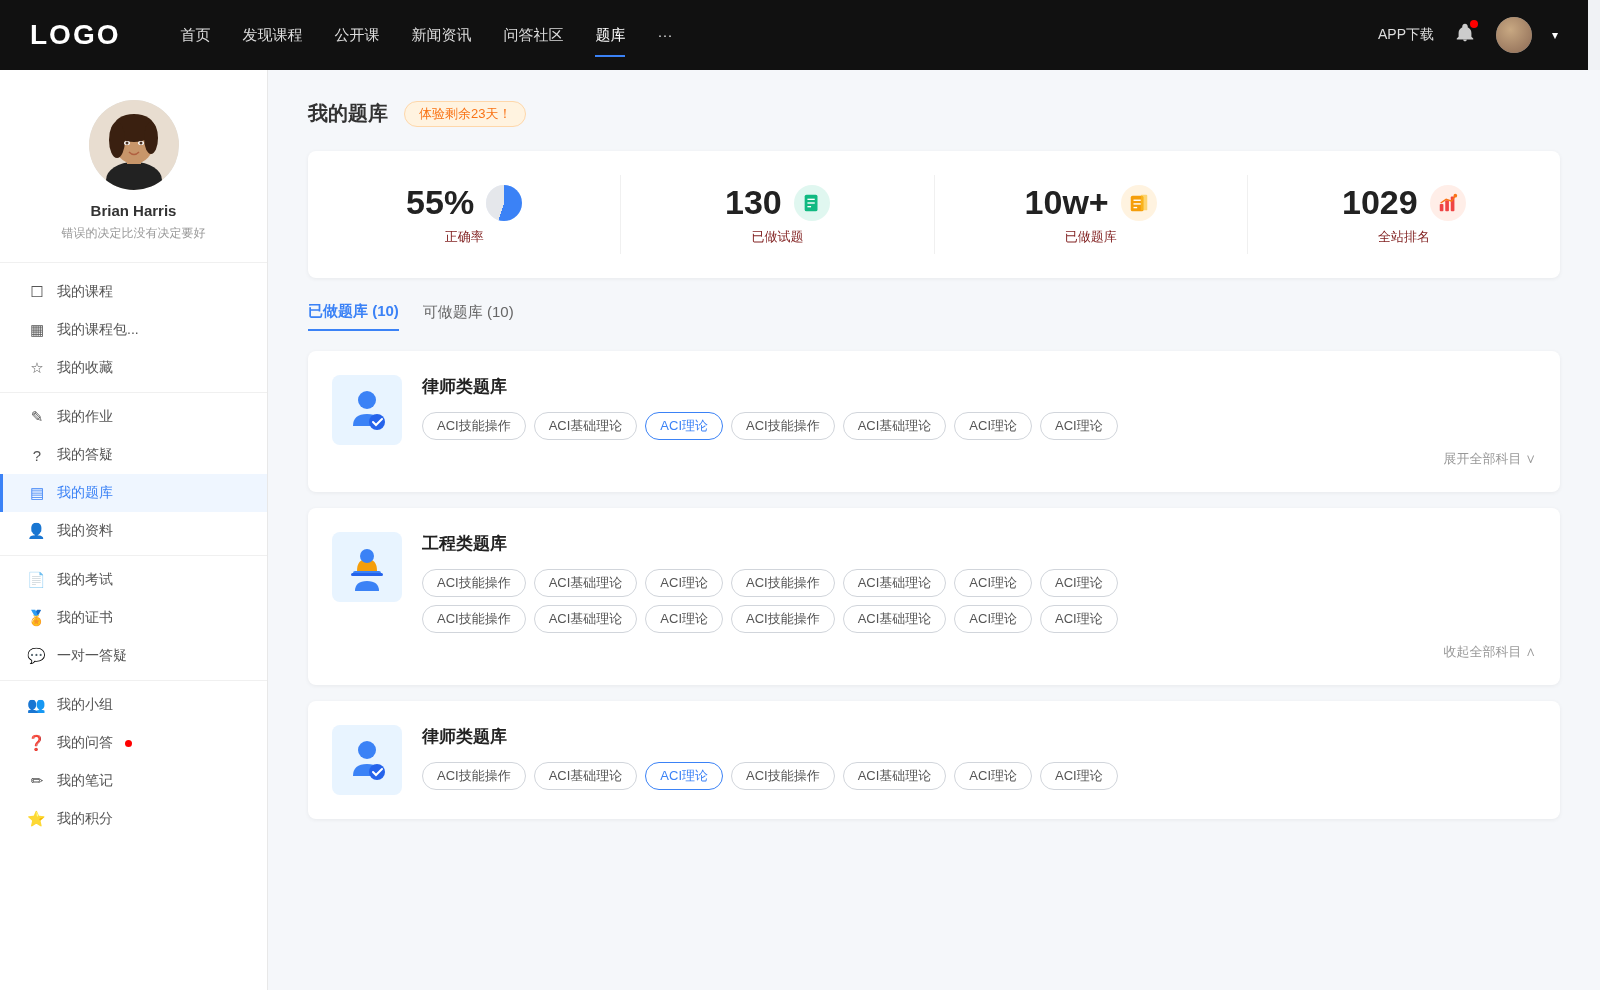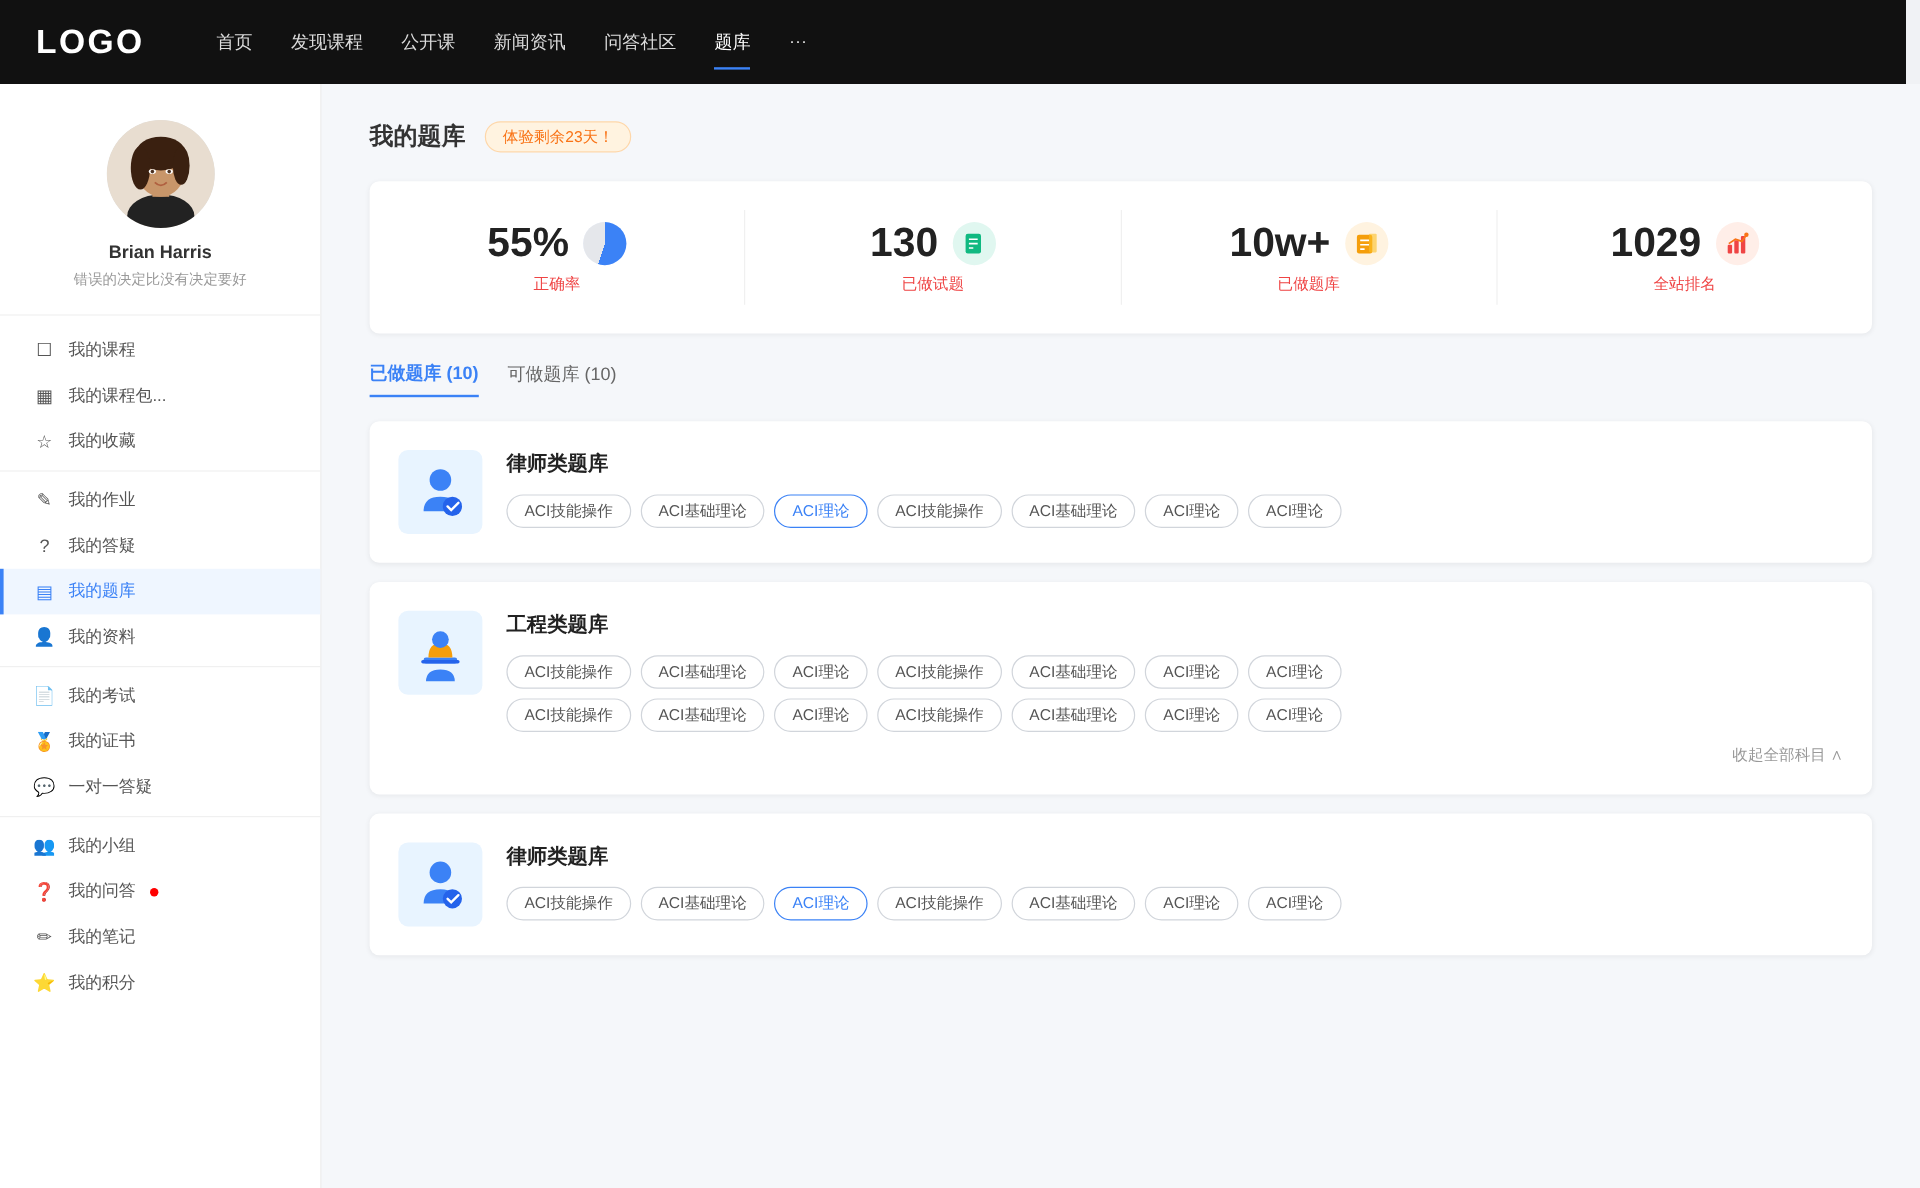--- a/index.html
+++ b/index.html
@@ -204,21 +204,21 @@
       border-radius: 50%;
       display: flex; align-items: center; justify-content: center;
       font-size: 18px;
     }
     .stat-icon-blue { background: #e8f0fe; }
     .stat-icon-teal { background: #e0f7f0; }
     .stat-icon-amber { background: #fff3e0; }
     .stat-icon-red { background: #ffeee8; }
     .stat-label {
       font-size: 13px;
-      color: #ef4444;
+      color: #7f1d1d;
       text-align: center;
     }
 
     
     .tabs {
       display: flex;
       gap: 24px;
       margin-bottom: 20px;
       align-items: center;
     }
@@ -303,20 +303,34 @@
   <div class="navbar-logo">LOGO</div>
   <ul class="navbar-links">
     <li><a>首页</a></li>
     <li><a>发现课程</a></li>
     <li><a>公开课</a></li>
     <li><a>新闻资讯</a></li>
     <li><a>问答社区</a></li>
     <li class="active"><a>题库</a></li>
     <li><a>···</a></li>
   </ul>
+  <div class="navbar-right">
+    <span class="navbar-app-download">APP下载</span>
+    <div class="navbar-bell">
+      <svg width="22" height="22" viewBox="0 0 24 24" fill="none">
+        <path d="M12 2C10.3 2 9 3.3 9 5c0 .3 0 .6.1.8C6.7 6.8 5 9.2 5 12v4l-2 2v1h18v-1l-2-2v-4c0-2.8-1.7-5.2-4.1-6.2.1-.2.1-.5.1-.8 0-1.7-1.3-3-3-3z" fill="#ccc"></path>
+        <path d="M10 19c0 1.1.9 2 2 2s2-.9 2-2h-4z" fill="#ccc"></path>
+      </svg>
+      <div class="bell-dot"></div>
+    </div>
+    <div class="navbar-avatar">
+      <div class="navbar-avatar-img"></div>
+    </div>
+    <span class="navbar-chevron">▾</span>
+  </div>
 </nav>
 
 <div class="layout">
 
   <aside class="sidebar">
     <div class="sidebar-profile">
       <div class="sidebar-avatar-wrap">
         
         <svg viewBox="0 0 90 90" width="90" height="90" xmlns="http://www.w3.org/2000/svg">
           <circle cx="45" cy="45" r="45" fill="#e8ddd0"></circle>
@@ -494,20 +508,21 @@
           <div class="bank-name">律师类题库</div>
           <div class="bank-tags">
             <span class="bank-tag">ACI技能操作</span>
             <span class="bank-tag">ACI基础理论</span>
             <span class="bank-tag active-tag">ACI理论</span>
             <span class="bank-tag">ACI技能操作</span>
             <span class="bank-tag">ACI基础理论</span>
             <span class="bank-tag">ACI理论</span>
             <span class="bank-tag">ACI理论</span>
           </div>
+          <div class="bank-expand">展开全部科目 ∨</div>
         </div>
       </div>
     </div>
 
     <div class="bank-card">
       <div class="bank-card-top">
         <div class="bank-icon-wrap">
           <svg class="bank-icon-svg" viewBox="0 0 48 48" xmlns="http://www.w3.org/2000/svg">
 
             <rect x="10" y="28" width="28" height="5" rx="2" fill="#3b82f6"></rect>

